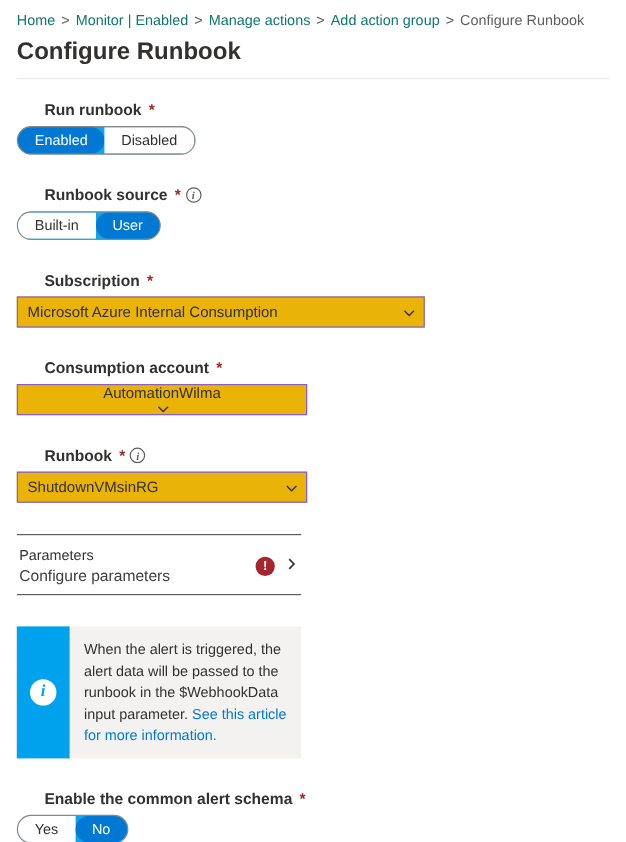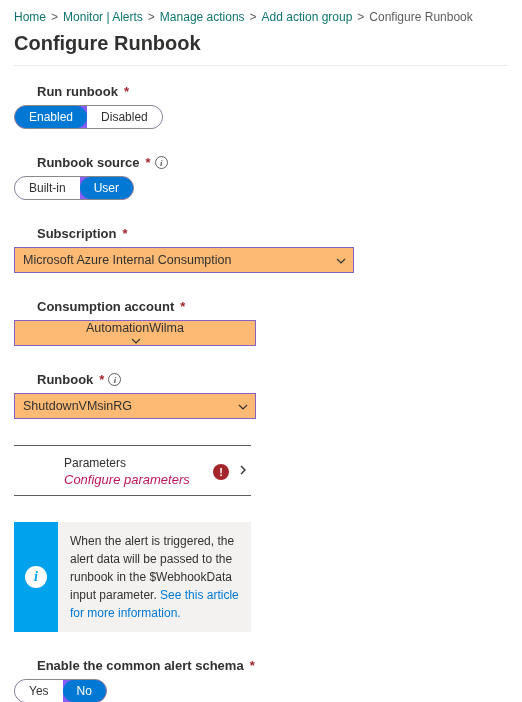--- a/index.html
+++ b/index.html
@@ -54,21 +54,21 @@
     font-family: Georgia, serif;
     font-style: italic;
   }
   .pill-toggle {
     display: inline-flex;
     align-items: center;
     border: 1px solid #8a8886;
     border-radius: 20px;
     overflow: hidden;
     height: 24px;
-    background: #8b5cf6;
+    background: #0ea5e9;
   }
   .pill-option {
     padding: 0 14px;
     height: 100%;
     display: flex;
     align-items: center;
     font-size: 12px;
     color: #323130;
     cursor: pointer;
     background: #fff;
@@ -81,21 +81,21 @@
   .select-box {
     border: 1px solid #8661c5;
     height: 26px;
     display: flex;
     align-items: center;
     justify-content: space-between;
     padding: 0 8px;
     font-size: 12.5px;
     color: #323130;
     cursor: pointer;
-    background: #fdba74;
+    background: #eab308;
   }
   .select-sub { width: 340px; }
   .select-acct { width: 242px; flex-direction: column; }
   .select-run { width: 242px; gap: 23px; }
   .chevron-down {
     width: 10px; height: 10px;
     display: inline-block;
   }
   .chevron-down svg { width: 12px; height: 12px; }
   .param-section {
@@ -106,25 +106,24 @@
   }
   .param-header-line {
     border-top: 1px solid #605e5c;
     width: 237px;
     margin-bottom: 2px;
   }
   .param-row {
     display: flex;
     align-items: center;
     justify-content: space-between;
-    margin-left: 48px;
   }
   .param-text-block { display: flex; flex-direction: column; gap: 2px; }
   .param-label { font-size: 12px; color: #323130; }
-  .param-sub { font-size: 13px; color: #be185d; font-style: italic; }
+  .param-sub { font-size: 13px; color: #404040; }
   .param-right { display: flex; align-items: center; gap: 8px; }
   .error-badge {
     width: 16px; height: 16px;
     background: #a4262c;
     border-radius: 50%;
     color: #fff;
     display: flex;
     align-items: center;
     justify-content: center;
     font-size: 11px;
@@ -166,21 +165,21 @@
     line-height: 1.5;
   }
   .info-banner-text a { color: #0078d4; text-decoration: none; cursor: pointer; }
 </style>
 </head>
 <body>
 
 <div class="breadcrumb">
   <a>Home</a>
   <span class="sep">&gt;</span>
-  <a>Monitor | Alerts</a>
+  <a>Monitor | Enabled</a>
   <span class="sep">&gt;</span>
   <a>Manage actions</a>
   <span class="sep">&gt;</span>
   <a>Add action group</a>
   <span class="sep">&gt;</span>
   <span class="current">Configure Runbook</span>
 </div>
 
 <h1 class="page-title">Configure Runbook</h1>
 <hr class="hr">

